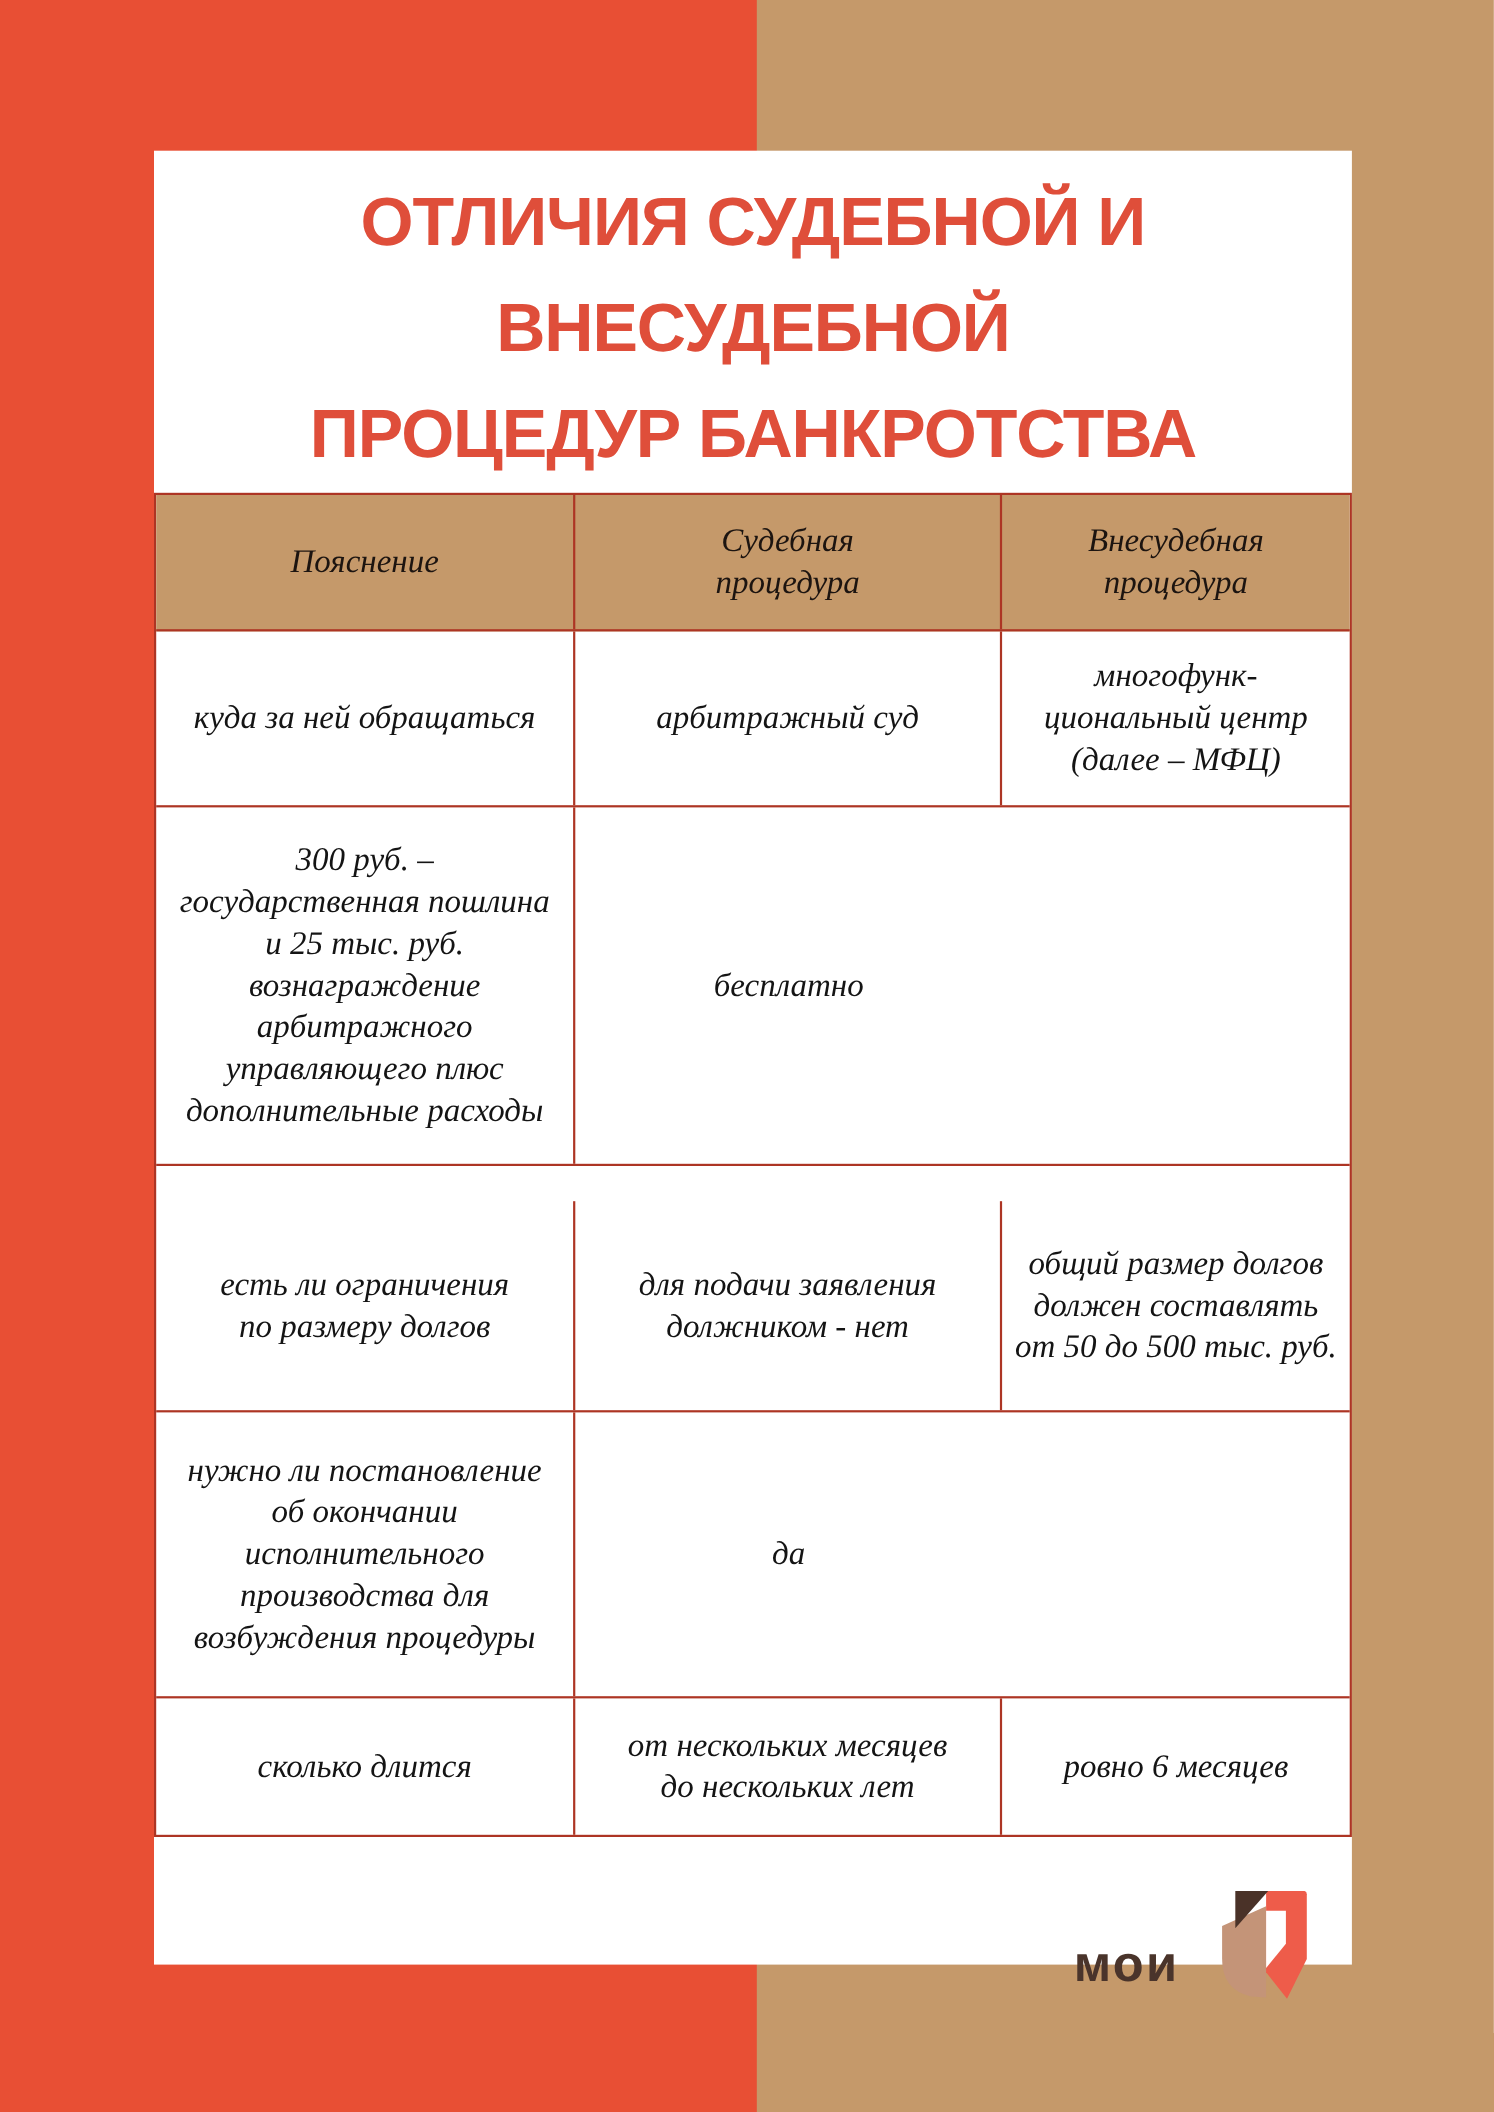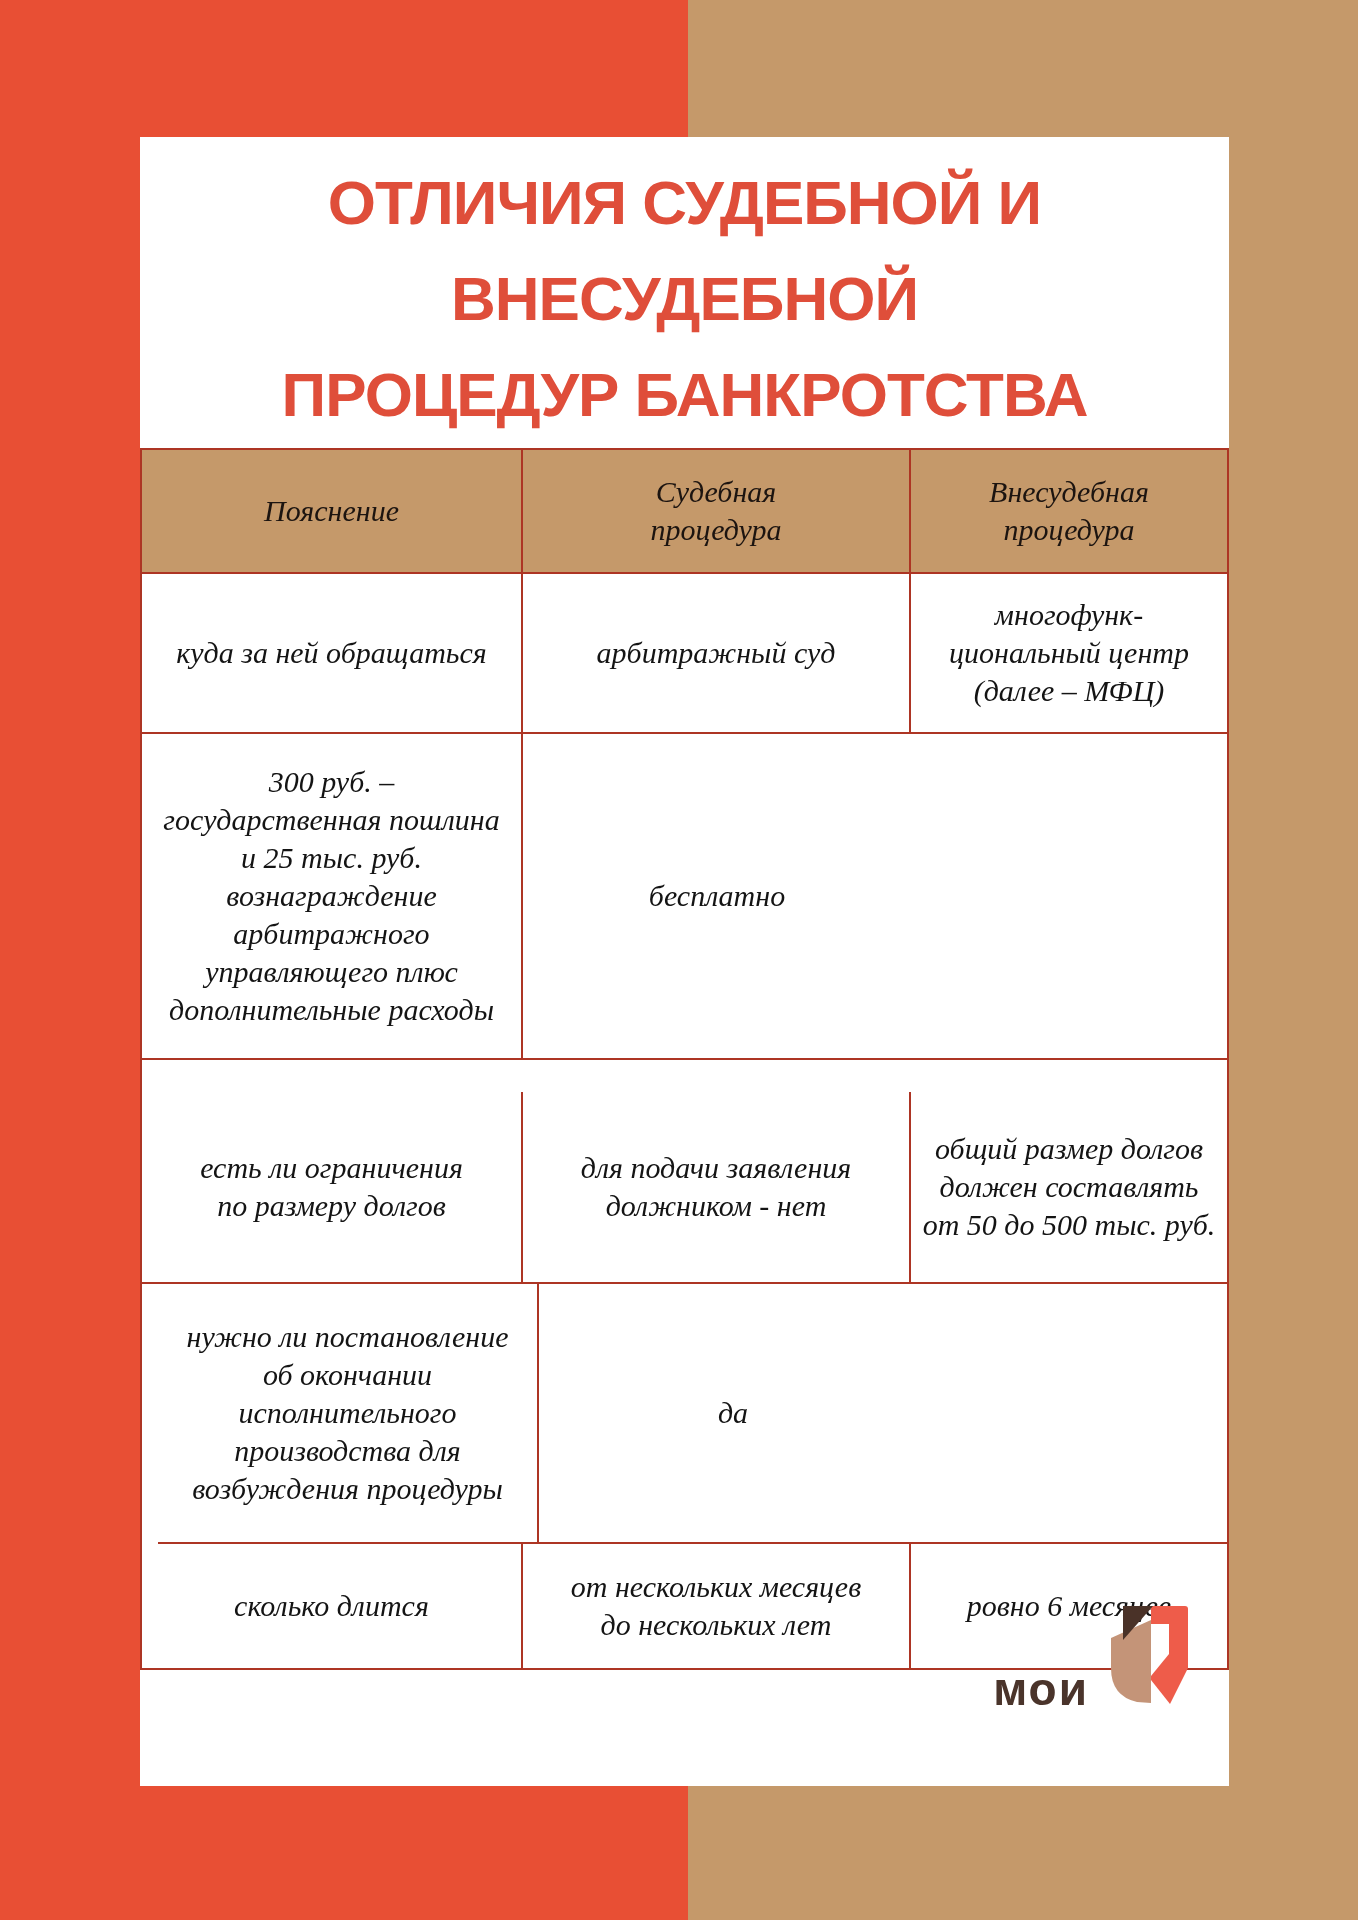--- a/index.html
+++ b/index.html
@@ -60,44 +60,44 @@
     display: grid;
     grid-template-columns: 381px 388px 316px;
     border-bottom: 2px solid #AD3524;
     box-sizing: border-box;
   }
   .trow:last-child { border-bottom: none; }
   .h-row  { height: 124px; background: #C5996A; }
   .r1 { height: 160px; }
   .r2 { height: 326px; }
   .r3 { height: 192px; margin-top: 32px; }
-  .r4 { height: 260px; margin-left: 16px; }
+  .r4 { height: 260px; }
   .r5 { height: 124px; }
   .cell {
     display: flex;
     align-items: center;
     justify-content: center;
     text-align: center;
     white-space: pre-line;
     font-size: 30px;
     line-height: 38px;
     color: #141414;
     border-right: 2px solid #AD3524;
     box-sizing: border-box;
     padding: 4px 6px;
   }
   .cell:last-child { border-right: none; }
   .h-row .cell { color: #1C1410; }
   .logo {
     position: absolute;
-    top: 1469px;
+    top: 1582px;
     right: 40px;
     display: flex;
-    align-items: flex-end;
-    gap: 18px;
+    align-items: center;
+    gap: 35px;
   }
   .logo-text {
     text-align: right;
     padding-top: 32px;
     font-family: "Liberation Sans", sans-serif;
     font-weight: 700;
   }
   .logo-moi {
     font-size: 46px;
     line-height: 34px;

